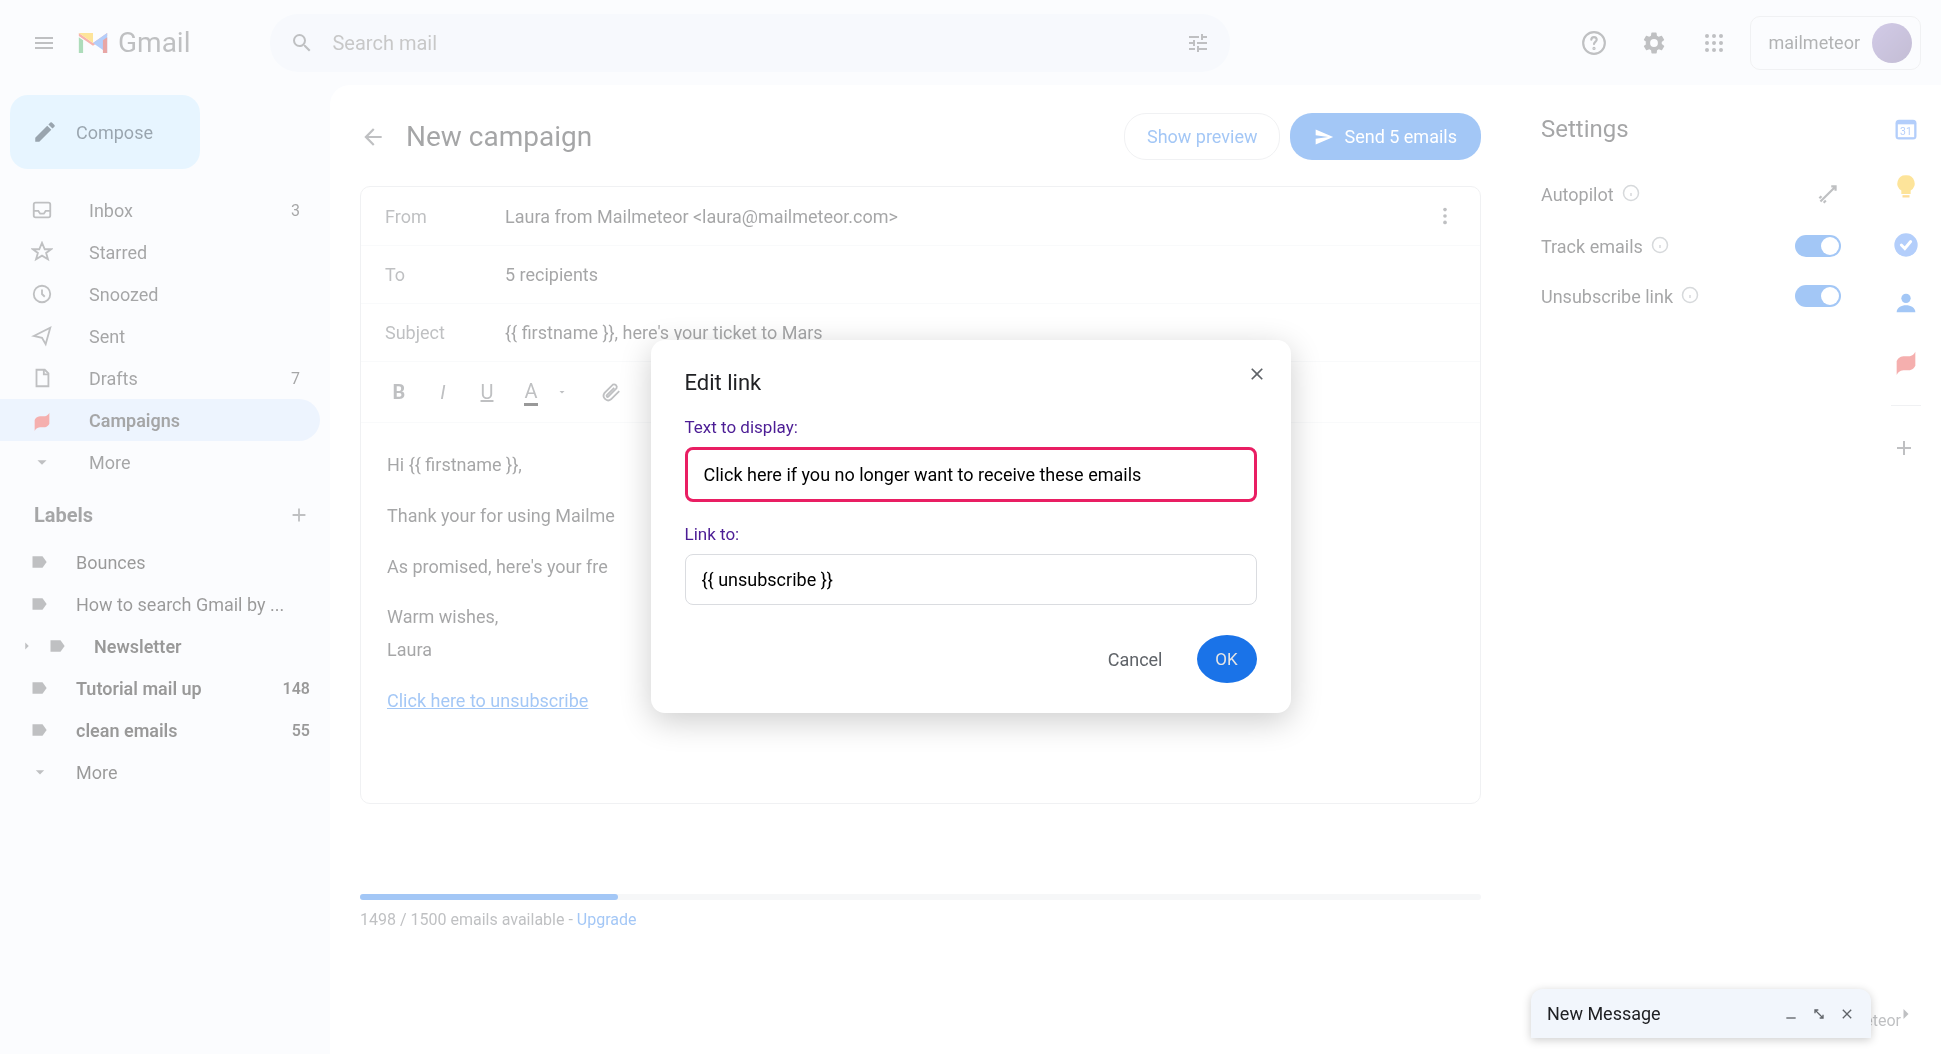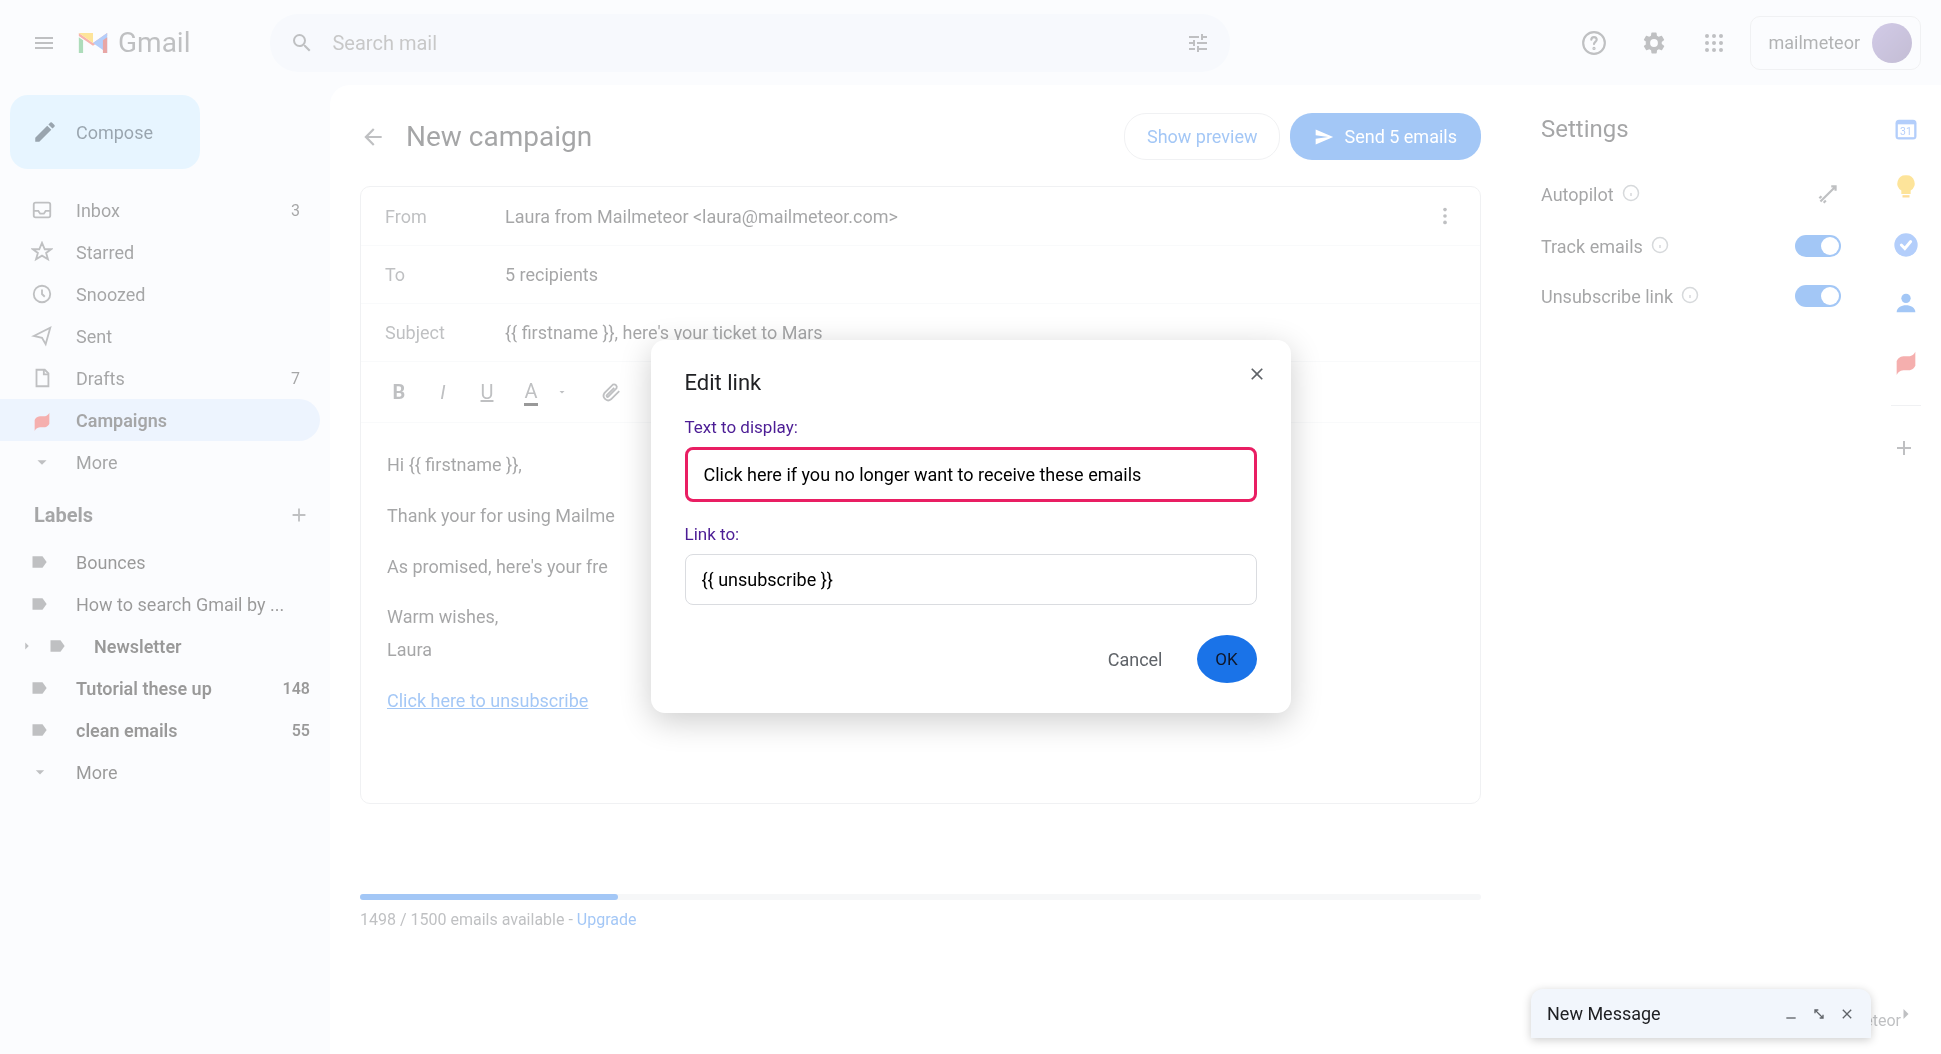--- a/index.html
+++ b/index.html
@@ -19,21 +19,21 @@
 .icon-btn { width: 48px; height: 48px; display: flex; align-items: center; justify-content: center; border-radius: 50%; cursor: pointer; color: #5f6368; }
 .account-chip { display: flex; align-items: center; gap: 12px; padding: 6px 8px 6px 18px; border: 1px solid #dadce0; border-radius: 10px; }
 .account-name { font-size: 18px; color: #3c4043; }
 .avatar { width: 40px; height: 40px; border-radius: 50%; background: linear-gradient(135deg, #8e7cc3, #6b5b95); }
 
 
 .main { display: flex; height: calc(100% - 85px); }
 .sidebar { width: 330px; padding: 10px 0; }
 .compose-btn { margin-left: 10px; width: 190px; height: 74px; border-radius: 18px; background: #c2e7ff; display: flex; align-items: center; gap: 18px; padding-left: 22px; font-size: 18px; color: #001d35; cursor: pointer; }
 .nav-list { margin-top: 20px; }
-.nav-item { height: 42px; display: flex; align-items: center; padding: 0 20px 0 30px; border-radius: 0 21px 21px 0; margin-right: 10px; cursor: pointer; color: #202124; font-size: 18px; gap: 22px; }
+.nav-item { height: 42px; display: flex; align-items: center; padding: 0 20px 0 30px; border-radius: 0 21px 21px 0; margin-right: 10px; cursor: pointer; color: #202124; font-size: 18px; gap: 35px; }
 .nav-item.active { background: #d3e3fd; font-weight: 600; }
 .nav-icon { width: 24px; display: flex; justify-content: center; color: #5f6368; }
 .nav-item.active .nav-icon { color: #202124; }
 .nav-count { margin-left: auto; font-size: 16px; }
 .labels-header { display: flex; align-items: center; justify-content: space-between; padding: 20px 20px 14px 34px; }
 .labels-title { font-size: 20px; font-weight: 700; color: #202124; }
 .label-item { height: 42px; display: flex; align-items: center; padding: 0 20px 0 30px; font-size: 18px; gap: 22px; cursor: pointer; }
 .label-item.bold { font-weight: 600; }
 .label-icon { width: 24px; color: #5f6368; }
 .label-chevron { width: 14px; color: #5f6368; margin-left: -10px; margin-right: -8px; }
@@ -86,21 +86,21 @@
 
 .overlay { position: absolute; inset: 0; background: rgba(255,255,255,0.6); display: flex; align-items: flex-start; justify-content: center; padding-top: 340px; }
 .modal { background: #fff; width: 640px; border-radius: 14px; box-shadow: 0 8px 32px rgba(0,0,0,0.2); padding: 30px 34px; position: relative; }
 .modal-title { font-size: 22px; color: #202124; margin-bottom: 22px; }
 .modal-close { position: absolute; top: 24px; right: 24px; color: #5f6368; cursor: pointer; font-size: 22px; }
 .modal-label { font-size: 17px; color: #4c1d95; margin-bottom: 10px; }
 .modal-input { width: 100%; padding: 14px 16px; border: 1px solid #dadce0; border-radius: 8px; font-size: 18px; outline: none; margin-bottom: 22px; }
 .modal-input.highlight { border: 3px solid #e91e63; }
 .modal-actions { display: flex; justify-content: flex-end; gap: 20px; margin-top: 8px; }
 .modal-cancel { font-size: 18px; color: #5f6368; background: none; border: none; cursor: pointer; padding: 10px 14px; }
-.modal-ok { width: 60px; height: 48px; border-radius: 50%; background: #1a73e8; color: #0f172a; border: none; font-size: 17px; cursor: pointer; }
+.modal-ok { width: 60px; height: 48px; border-radius: 50%; background: #1a73e8; color: #e5e5e5; border: none; font-size: 17px; cursor: pointer; }
 
 
 .new-msg-bar { position: absolute; bottom: 16px; right: 70px; width: 340px; background: #f2f6fc; border-radius: 12px 12px 0 0; box-shadow: 0 2px 10px rgba(0,0,0,0.2); display: flex; align-items: center; padding: 14px 16px; }
 .new-msg-title { font-size: 18px; color: #202124; flex: 1; }
 .new-msg-icons { display: flex; gap: 12px; color: #5f6368; }
 .new-msg-icons span { cursor: pointer; }
 
 svg { display: block; }
 </style>
 </head>
@@ -277,21 +277,21 @@
             </svg>
           </span>
         <span>Newsletter</span>
       </div>
       <div class="label-item bold">
         <span class="label-icon">
             <svg width="20" height="20" viewBox="0 0 24 24" fill="#5f6368">
               <path d="M3 5h12l5 7-5 7H3z"></path>
             </svg>
           </span>
-        <span>Tutorial these up</span>
+        <span>Tutorial mail up</span>
         <span class="nav-count">148</span>
       </div>
       <div class="label-item bold">
         <span class="label-icon">
             <svg width="20" height="20" viewBox="0 0 24 24" fill="#5f6368">
               <path d="M3 5h12l5 7-5 7H3z"></path>
             </svg>
           </span>
         <span>clean emails</span>
         <span class="nav-count">55</span>

